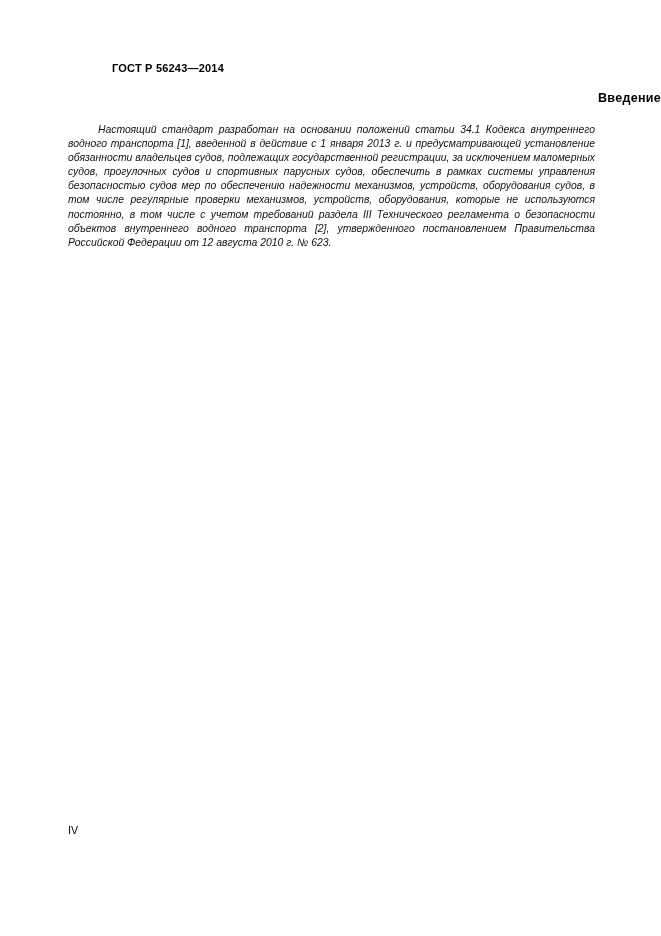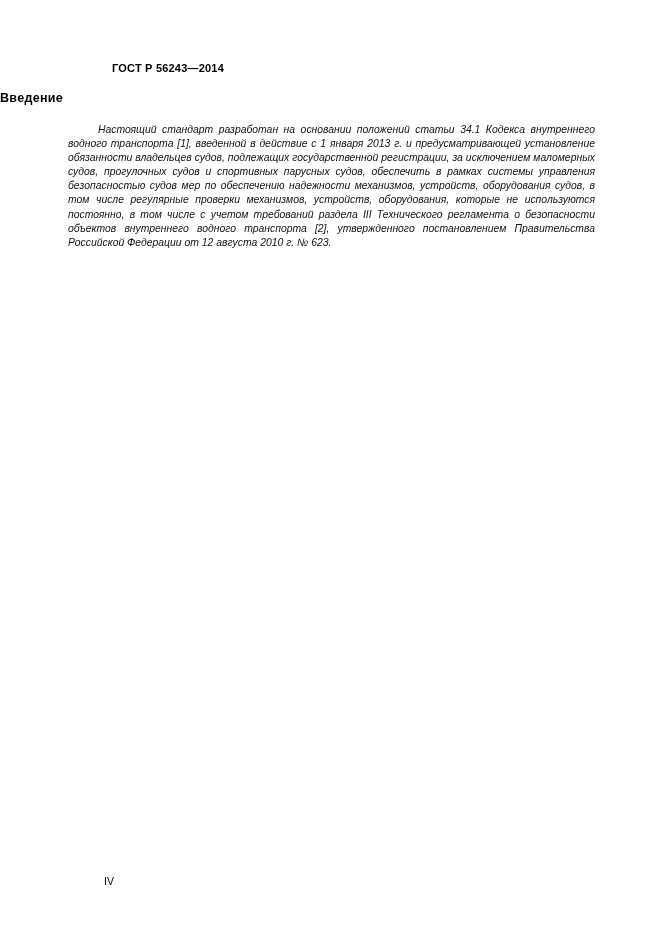--- a/index.html
+++ b/index.html
@@ -31,21 +31,21 @@
     font-weight: bold;
     letter-spacing: 0.2px;
     white-space: nowrap;
     margin-left: 44px;
   }
   .doc-title {
     position: absolute;
     top: 91px;
     left: 0;
     width: 661px;
-    text-align: left;
+    text-align: right;
     font-size: 12.5px;
     font-weight: bold;
     letter-spacing: 0.3px;
   }
   .body-text {
     position: absolute;
     top: 123px;
     left: 68px;
     width: 527px;
     font-size: 10.4px;
@@ -54,24 +54,23 @@
     text-justify: inter-word;
     color: #111111;
     font-style: italic;
   }
   .body-text .indent {
     display: inline-block;
     width: 30px;
   }
   .page-number {
     position: absolute;
-    top: 875px;
+    top: 824px;
     left: 68px;
     font-size: 10.5px;
-    margin-left: 36px;
   }
 </style>
 </head>
 <body>
 
 <div class="page">
 
   <div class="doc-header">ГОСТ Р 56243—2014</div>
 
   <div class="doc-title">Введение</div>

